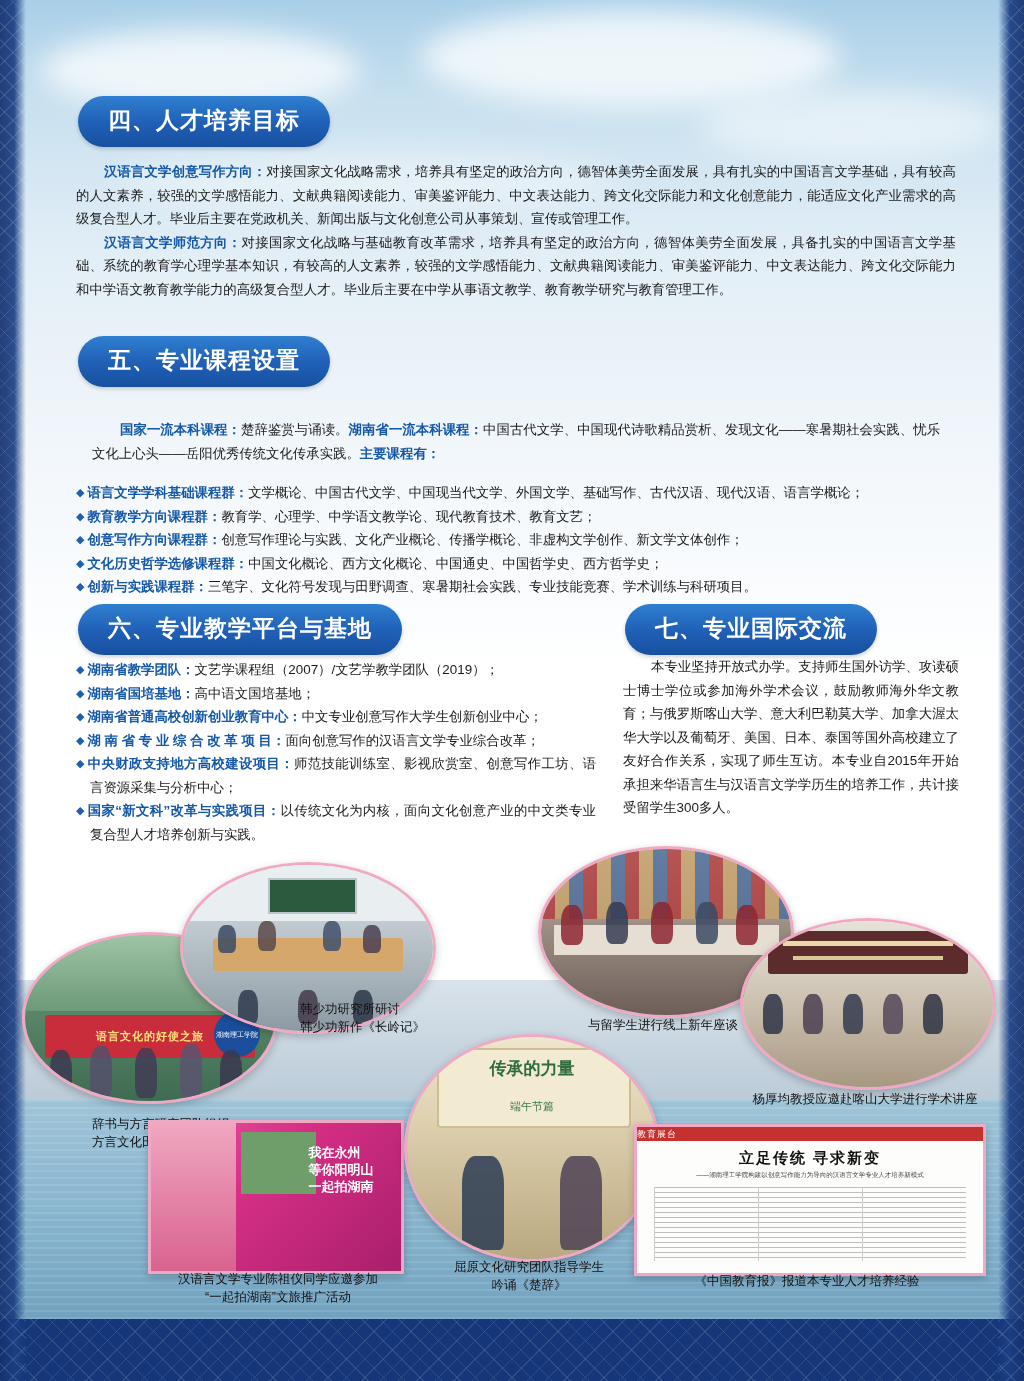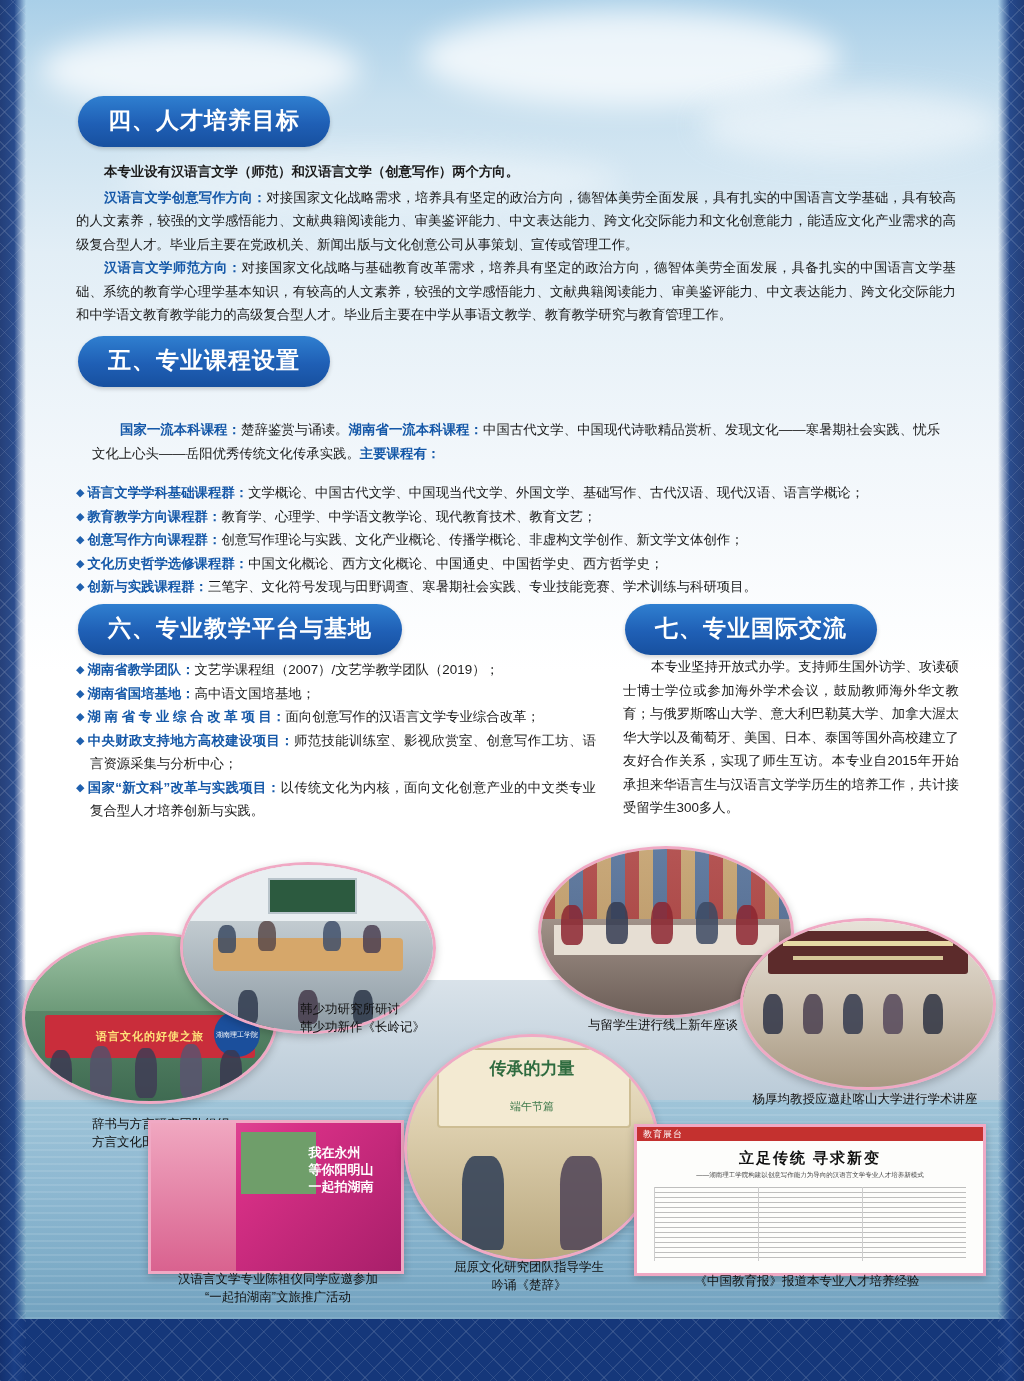--- a/index.html
+++ b/index.html
@@ -105,21 +105,20 @@
   <div class="edge-left"></div>
   <div class="edge-right"></div>
 </div>
 
 <div class="page">
 
   <div class="head4">
     <span class="section-badge">四、人才培养目标</span>
   </div>
   <div class="body-text b4">
-    <p style="margin:0 0 2px 0;" class="ind bold">本专业设有汉语言文学（师范）和汉语言文学（创意写作）两个方向。</p>
     <p style="margin:0;" class="ind"><span class="blue">汉语言文学创意写作方向：</span><span>对接国家文化战略需求，培养具有坚定的政治方向，德智体美劳全面发展，具有扎实的中国语言文学基础，具有较高的人文素养，较强的文学感悟能力、文献典籍阅读能力、审美鉴评能力、中文表达能力、跨文化交际能力和文化创意能力，能适应文化产业需求的高级复合型人才。毕业后主要在党政机关、新闻出版与文化创意公司从事策划、宣传或管理工作。</span></p>
     <p style="margin:0;" class="ind"><span class="blue">汉语言文学师范方向：</span><span>对接国家文化战略与基础教育改革需求，培养具有坚定的政治方向，德智体美劳全面发展，具备扎实的中国语言文学基础、系统的教育学心理学基本知识，有较高的人文素养，较强的文学感悟能力、文献典籍阅读能力、审美鉴评能力、中文表达能力、跨文化交际能力和中学语文教育教学能力的高级复合型人才。毕业后主要在中学从事语文教学、教育教学研究与教育管理工作。</span></p>
   </div>
 
   <div class="head5">
     <span class="section-badge">五、专业课程设置</span>
   </div>
   <div class="body-text b5">
     <p style="margin:16px;" class="ind"><span class="blue">国家一流本科课程：</span><span>楚辞鉴赏与诵读。</span><span class="blue">湖南省一流本科课程：</span><span>中国古代文学、中国现代诗歌精品赏析、发现文化——寒暑期社会实践、忧乐文化上心头——岳阳优秀传统文化传承实践。</span><span class="blue">主要课程有：</span></p>
     <p style="margin:0;" class="li"><span class="dia">◆</span><span class="blue">语言文学学科基础课程群：</span><span>文学概论、中国古代文学、中国现当代文学、外国文学、基础写作、古代汉语、现代汉语、语言学概论；</span></p>
@@ -128,20 +127,21 @@
     <p style="margin:0;" class="li"><span class="dia">◆</span><span class="blue">文化历史哲学选修课程群：</span><span>中国文化概论、西方文化概论、中国通史、中国哲学史、西方哲学史；</span></p>
     <p style="margin:0;" class="li"><span class="dia">◆</span><span class="blue">创新与实践课程群：</span><span>三笔字、文化符号发现与田野调查、寒暑期社会实践、专业技能竞赛、学术训练与科研项目。</span></p>
   </div>
 
   <div class="head6">
     <span class="section-badge">六、专业教学平台与基地</span>
   </div>
   <div class="body-text b6">
     <p style="margin:0;" class="li"><span class="dia">◆</span><span class="blue">湖南省教学团队：</span><span>文艺学课程组（2007）/文艺学教学团队（2019）；</span></p>
     <p style="margin:0;" class="li"><span class="dia">◆</span><span class="blue">湖南省国培基地：</span><span>高中语文国培基地；</span></p>
+    <p style="margin:0;" class="li"><span class="dia">◆</span><span class="blue">湖南省普通高校创新创业教育中心：</span><span>中文专业创意写作大学生创新创业中心；</span></p>
     <p style="margin:0;" class="li"><span class="dia">◆</span><span class="blue">湖 南 省 专 业 综 合 改 革 项 目：</span><span>面向创意写作的汉语言文学专业综合改革；</span></p>
     <p style="margin:0;" class="li"><span class="dia">◆</span><span class="blue">中央财政支持地方高校建设项目：</span><span>师范技能训练室、影视欣赏室、创意写作工坊、语言资源采集与分析中心；</span></p>
     <p style="margin:0;" class="li"><span class="dia">◆</span><span class="blue">国家“新文科”改革与实践项目：</span><span>以传统文化为内核，面向文化创意产业的中文类专业复合型人才培养创新与实践。</span></p>
   </div>
 
   <div class="head7">
     <span class="section-badge">七、专业国际交流</span>
   </div>
   <div class="body-text b7">
     <p style="margin:0;" class="ind">本专业坚持开放式办学。支持师生国外访学、攻读硕士博士学位或参加海外学术会议，鼓励教师海外华文教育；与俄罗斯喀山大学、意大利巴勒莫大学、加拿大渥太华大学以及葡萄牙、美国、日本、泰国等国外高校建立了友好合作关系，实现了师生互访。本专业自2015年开始承担来华语言生与汉语言文学学历生的培养工作，共计接受留学生300多人。</p>
@@ -239,21 +239,21 @@
       <div class="fig" style="right:22%;bottom:4%;width:42px;height:94px;background:#4d4256;border-radius:30% 30% 10% 10%;"></div>
     </div>
   </div>
   <div class="cap c" style="left:398px;top:1258px;width:262px;">
     <div>屈原文化研究团队指导学生</div>
     <div>吟诵《楚辞》</div>
   </div>
 
   <div class="photo rect p7">
     <div class="ph-inner">
-      <div style="position:absolute;left:0;top:0;width:100%;height:14px;background:#c4312f;color:#fff;font-size:9px;display:flex;align-items:center;padding-left:6px;box-sizing:border-box;letter-spacing:1px;">教育展台</div>
+      <div style="position:absolute;left:0;top:0;width:100%;height:14px;background:#c4312f;color:#fff;font-size:9px;display:flex;align-items:center;box-sizing:border-box;letter-spacing:1px;">教育展台</div>
       <div style="position:absolute;left:6%;top:22px;width:88%;text-align:center;color:#111;font-size:15px;font-weight:bold;letter-spacing:2px;">立足传统  寻求新变</div>
       <div style="position:absolute;left:8%;top:44px;width:84%;text-align:center;color:#444;font-size:6.5px;">——湖南理工学院构建以创意写作能力为导向的汉语言文学专业人才培养新模式</div>
       <div style="position:absolute;left:5%;top:60px;width:90%;height:74px;
         background:repeating-linear-gradient(180deg,#8b8b8b 0 1px,transparent 1px 5px);opacity:.55;"></div>
       <div style="position:absolute;left:5%;top:60px;width:0;height:74px;border-left:1px solid #ccc;"></div>
       <div style="position:absolute;left:35%;top:60px;width:0;height:74px;border-left:1px solid #ccc;"></div>
       <div style="position:absolute;left:65%;top:60px;width:0;height:74px;border-left:1px solid #ccc;"></div>
     </div>
   </div>
   <div class="cap c" style="left:630px;top:1272px;width:354px;">

